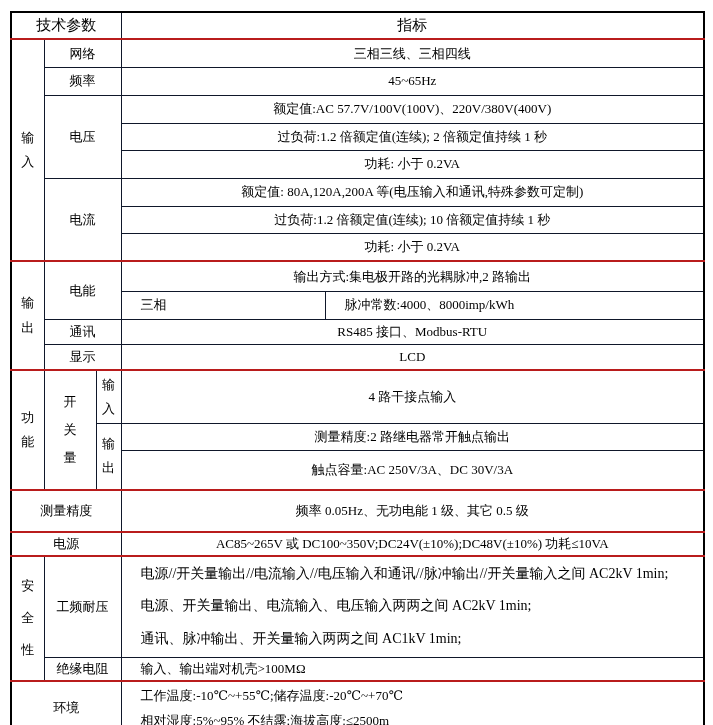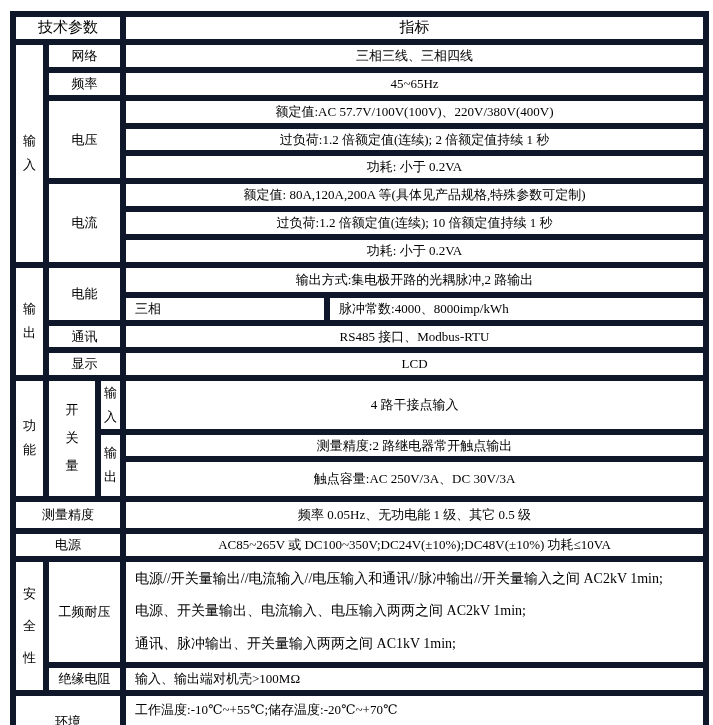--- a/index.html
+++ b/index.html
@@ -10,31 +10,31 @@
     position:relative;
   }
   table.spec{
     border-collapse:collapse;
     table-layout:fixed;
     width:693px;
     margin:11px 0 0 10px;
     border:2px solid #000;
   }
   td{
-    border:6px solid #0f172a;
+    border:1px solid #0f172a;
     font-size:13px;
     text-align:center;
     vertical-align:middle;
     padding:1px 4px;
     overflow:hidden;
     line-height:1.5;
   }
   td.hd{font-size:15px;line-height:1.3;}
-  td.bt{border-top:2px solid #22c55e;}
-  td.la{text-align:left;padding-left:9px;}
+  td.bt{border-top:2px solid #b91c1c;}
+  td.la{text-align:left;padding-left:19px;}
   td.ml{white-space:pre-line;}
   td.vl{white-space:pre-line;line-height:1.85;padding:0;}
   td.vl3{white-space:pre-line;line-height:2.15;padding:0;}
   td.vlw{white-space:pre-line;line-height:2.45;padding:0;}
   td.withstand{line-height:2.35;font-size:14px;}
   td.env{line-height:1.95;}
 </style>
 </head>
 <body>
 
@@ -68,21 +68,21 @@
     <td colspan="2">额定值:AC 57.7V/100V(100V)、220V/380V(400V)</td>
   </tr>
   <tr style="height:27px">
     <td colspan="2">过负荷:1.2 倍额定值(连续); 2 倍额定值持续 1 秒</td>
   </tr>
   <tr style="height:28px">
     <td colspan="2">功耗: 小于 0.2VA</td>
   </tr>
   <tr style="height:28px">
     <td colspan="2" rowspan="3">电流</td>
-    <td colspan="2">额定值: 80A,120A,200A 等(具体见产品规格,特殊参数可定制)</td>
+    <td colspan="2">额定值: 80A,120A,200A 等(电压输入和通讯,特殊参数可定制)</td>
   </tr>
   <tr style="height:27px">
     <td colspan="2">过负荷:1.2 倍额定值(连续); 10 倍额定值持续 1 秒</td>
   </tr>
   <tr style="height:28px">
     <td colspan="2">功耗: 小于 0.2VA</td>
   </tr>
 
   <tr style="height:30px">
     <td rowspan="4" class="vl bt">输
@@ -115,21 +115,21 @@
   </tr>
   <tr style="height:27px">
     <td rowspan="2" class="vl">输
 出</td>
     <td colspan="2">测量精度:2 路继电器常开触点输出</td>
   </tr>
   <tr style="height:40px">
     <td colspan="2">触点容量:AC 250V/3A、DC 30V/3A</td>
   </tr>
 
-  <tr style="height:32px">
+  <tr style="height:42px">
     <td colspan="3" class="bt">测量精度</td>
     <td colspan="2" class="bt">频率 0.05Hz、无功电能 1 级、其它 0.5 级</td>
   </tr>
 
   <tr style="height:21px">
     <td colspan="3" class="bt">电源</td>
     <td colspan="2" class="bt">AC85~265V 或 DC100~350V;DC24V(±10%);DC48V(±10%) 功耗≤10VA</td>
   </tr>
 
   <tr style="height:95px">

